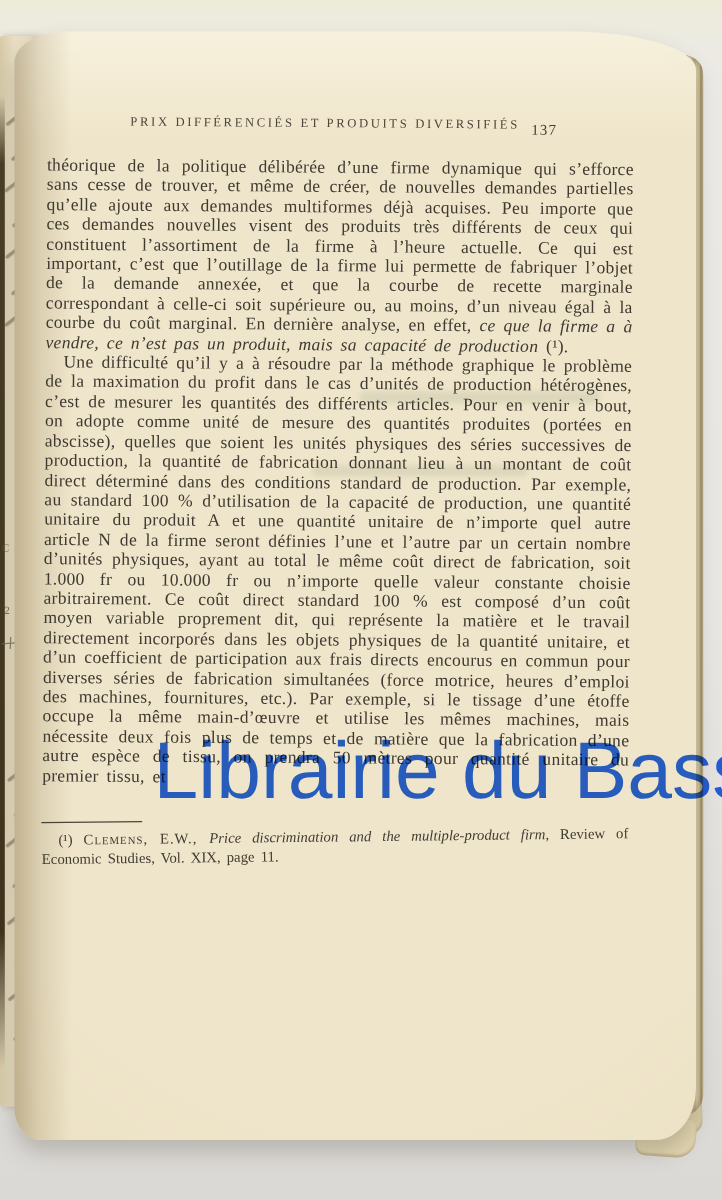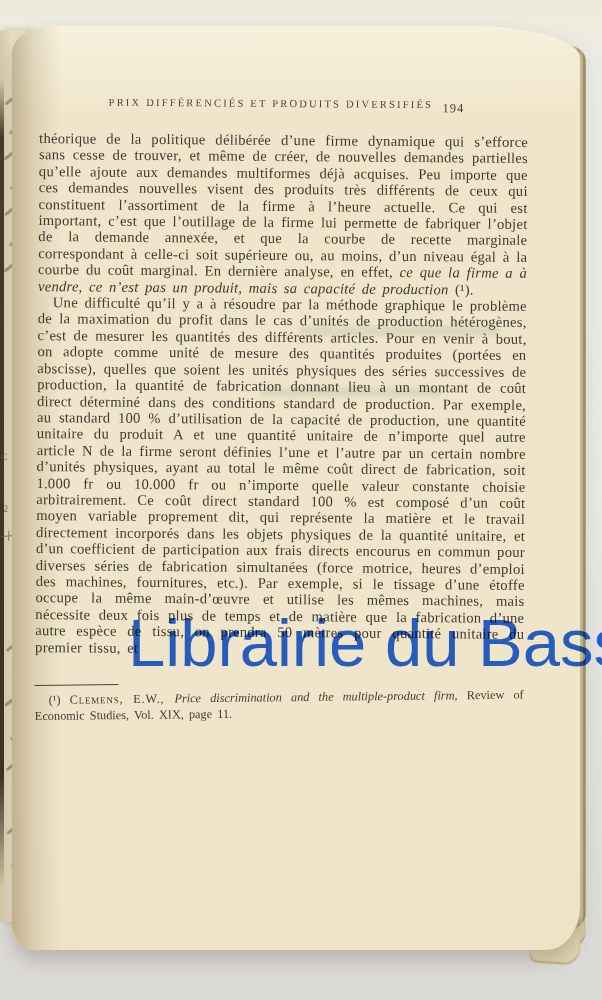--- a/index.html
+++ b/index.html
@@ -134,21 +134,21 @@
   <div class="page-edges"></div>
 
   <div class="main-page">
     <div class="gutter-shadow"></div>
     <div class="showthrough st-a"></div>
     <div class="showthrough st-b"></div>
 
     <div class="text-block">
       <div class="header-row">
         <div class="running-title">PRIX DIFFÉRENCIÉS ET PRODUITS DIVERSIFIÉS</div>
-        <div class="page-number">194</div>
+        <div class="page-number">137</div>
       </div>
 
       <p class="body-text"><span>théorique de la politique délibérée d’une firme dynamique qui s’efforce sans cesse de trouver, et même de créer, de nouvelles demandes partielles qu’elle ajoute aux demandes multiformes déjà acquises. Peu importe que ces demandes nouvelles visent des produits très différents de ceux qui constituent l’assortiment de la firme à l’heure actuelle. Ce qui est important, c’est que l’outillage de la firme lui permette de fabriquer l’objet de la demande annexée, et que la courbe de recette marginale correspondant à celle-ci soit supérieure ou, au moins, d’un niveau égal à la courbe du coût marginal. En dernière analyse, en effet, </span><em>ce que la firme a à vendre, ce n’est pas un produit, mais sa capacité de production</em><span> (¹).</span></p>
 
       <p class="body-text indent">Une difficulté qu’il y a à résoudre par la méthode graphique le problème de la maximation du profit dans le cas d’unités de production hétérogènes, c’est de mesurer les quantités des différents articles. Pour en venir à bout, on adopte comme unité de mesure des quantités produites (portées en abscisse), quelles que soient les unités physiques des séries successives de production, la quantité de fabrication donnant lieu à un montant de coût direct déterminé dans des conditions standard de production. Par exemple, au standard 100 % d’utilisation de la capacité de production, une quantité unitaire du produit A et une quantité unitaire de n’importe quel autre article N de la firme seront définies l’une et l’autre par un certain nombre d’unités physiques, ayant au total le même coût direct de fabrication, soit 1.000 fr ou 10.000 fr ou n’importe quelle valeur constante choisie arbitrairement. Ce coût direct standard 100 % est composé d’un coût moyen variable proprement dit, qui représente la matière et le travail directement incorporés dans les objets physiques de la quantité unitaire, et d’un coefficient de participation aux frais directs encourus en commun pour diverses séries de fabrication simultanées (force motrice, heures d’emploi des machines, fournitures, etc.). Par exemple, si le tissage d’une étoffe occupe la même main-d’œuvre et utilise les mêmes machines, mais nécessite deux fois plus de temps et de matière que la fabrication d’une autre espèce de tissu, on prendra 50 mètres pour quantité unitaire du premier tissu, et</p>
 
       <div class="footnote">
         <div class="footnote-rule"></div>
         <p class="footnote-text"><span>(¹) </span><span class="sc">Clemens, E.W., </span><em>Price discrimination and the multiple-product firm</em><span>, Review of Economic Studies, Vol. XIX, page 11.</span></p>
       </div>

